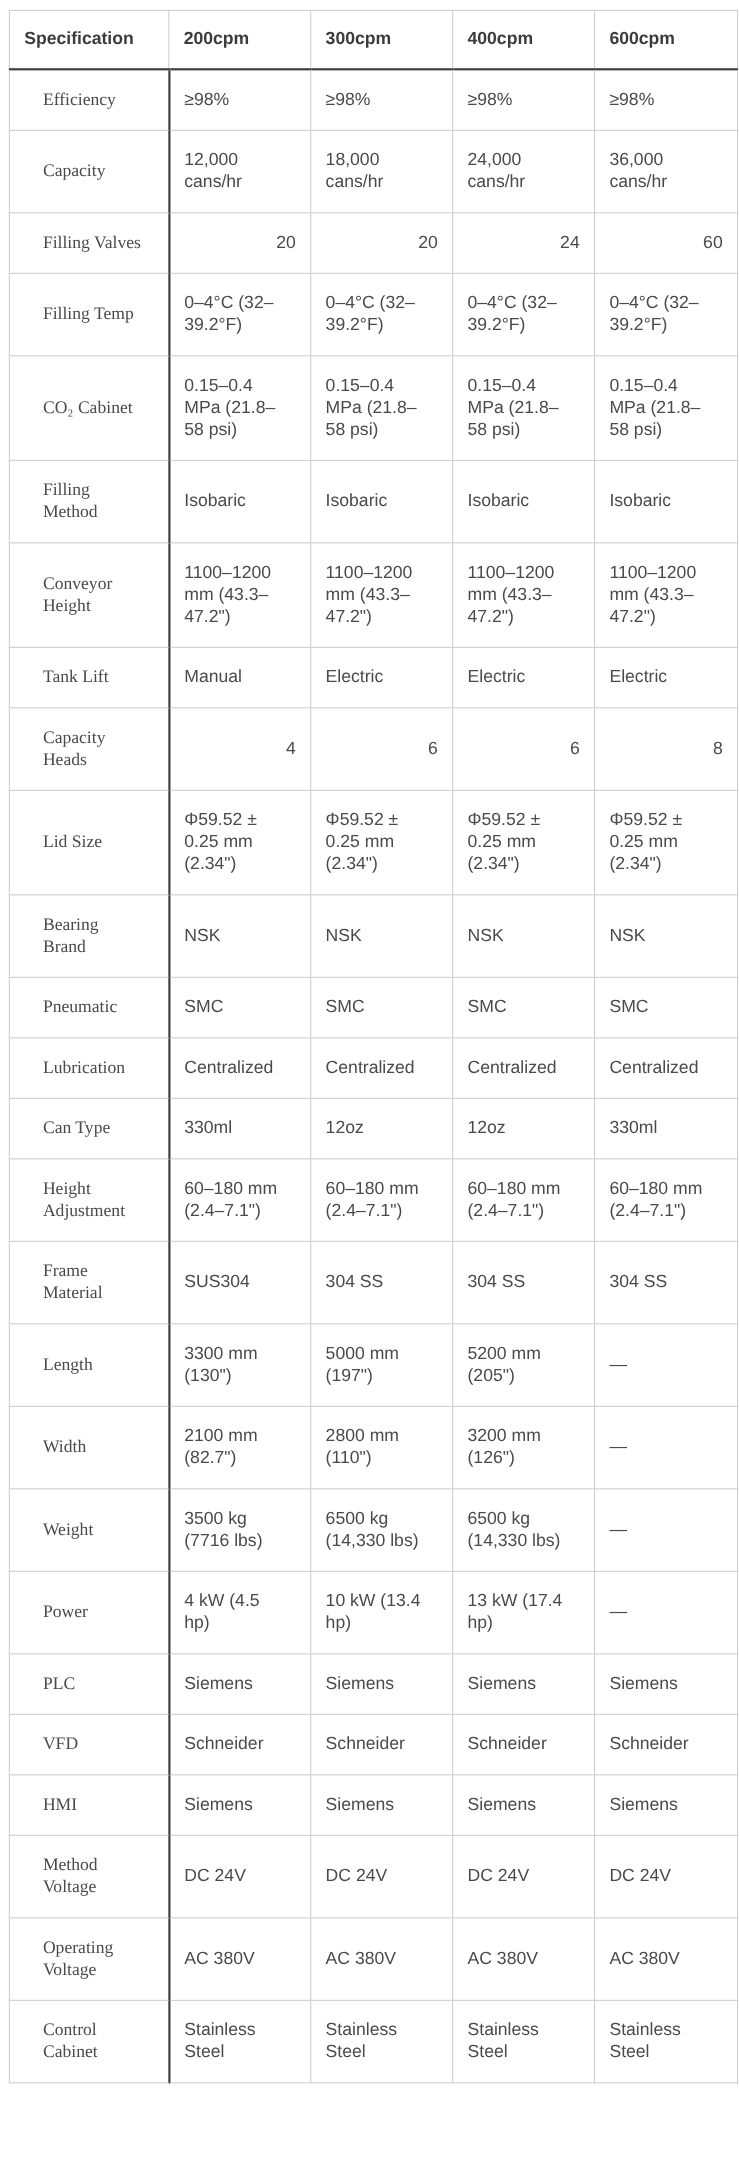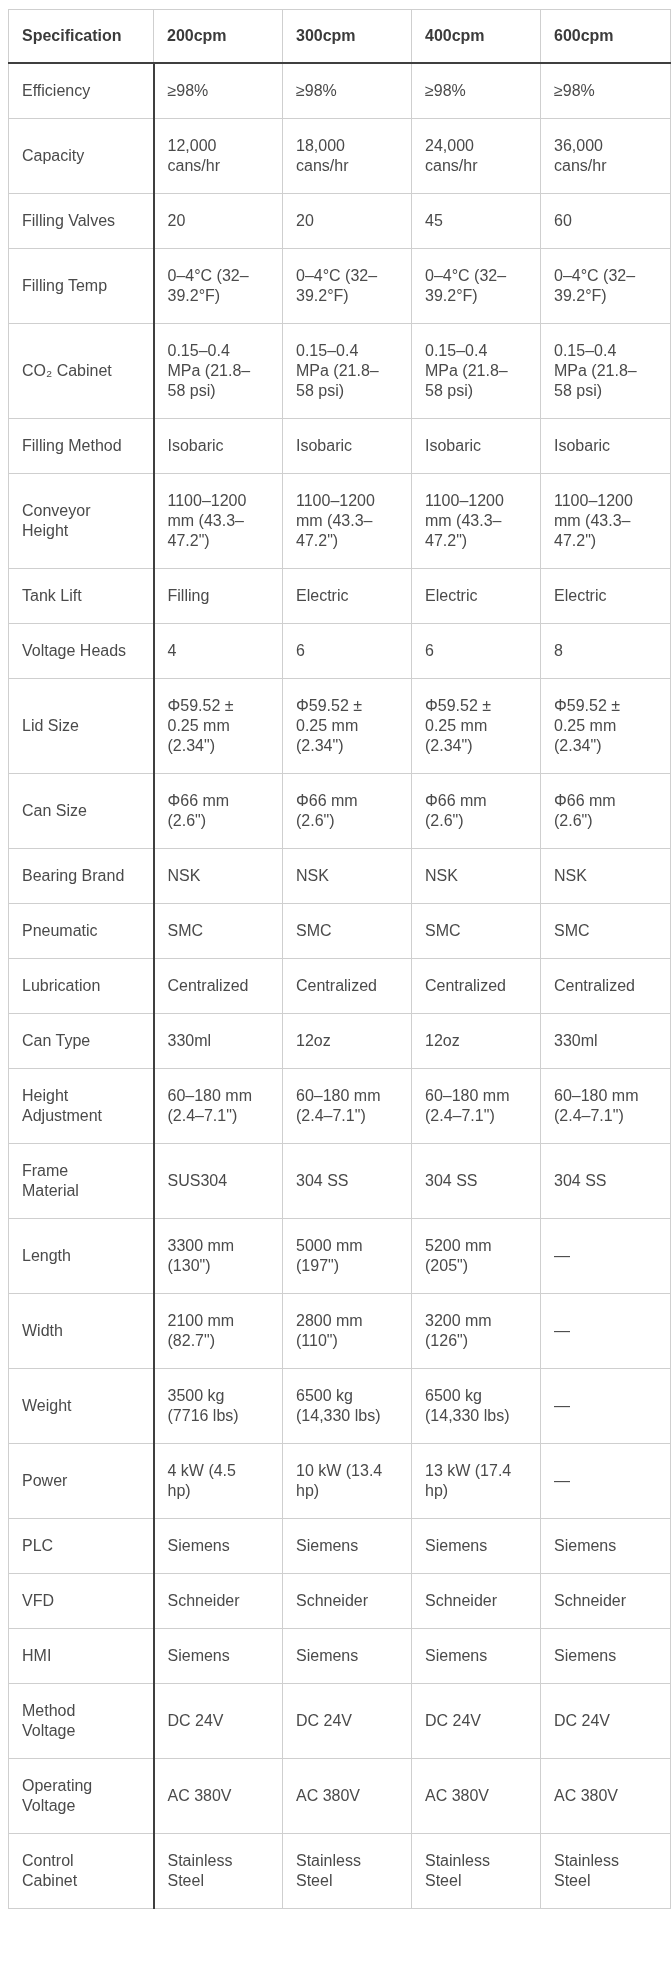--- a/index.html
+++ b/index.html
@@ -38,24 +38,26 @@
     color:var(--header-text);
     padding:16px 13px;
     border-bottom:2px solid var(--border-dark);
   }
   .spec-table thead th:first-child{
   }
   .spec-table td{
     padding:17px 26px 17px 13px;
   }
   .spec-table td.label{
-    padding:17px 23px 17px 13px;
+    padding:17px 23px 17px 30px;
     border-right:2px solid var(--border-dark);
+    font-family:Liberation Serif, serif;
   }
   .spec-table td.num{
+    text-align:right;
     padding-right:13px;
   }
 </style>
 </head>
 <body>
 
 <div class="page">
   <table class="spec-table">
     <colgroup>
       <col style="width:145px">
@@ -85,21 +87,21 @@
     <td class="label">Capacity</td>
     <td class="val">12,000 cans/hr</td>
     <td class="val">18,000 cans/hr</td>
     <td class="val">24,000 cans/hr</td>
     <td class="val">36,000 cans/hr</td>
   </tr>
         <tr>
     <td class="label">Filling Valves</td>
     <td class="val num">20</td>
     <td class="val num">20</td>
-    <td class="val num">45</td>
+    <td class="val num">24</td>
     <td class="val num">60</td>
   </tr>
         <tr>
     <td class="label">Filling Temp</td>
     <td class="val">0–4°C (32–39.2°F)</td>
     <td class="val">0–4°C (32–39.2°F)</td>
     <td class="val">0–4°C (32–39.2°F)</td>
     <td class="val">0–4°C (32–39.2°F)</td>
   </tr>
         <tr>
@@ -118,45 +120,38 @@
   </tr>
         <tr>
     <td class="label">Conveyor Height</td>
     <td class="val">1100–1200 mm (43.3–47.2")</td>
     <td class="val">1100–1200 mm (43.3–47.2")</td>
     <td class="val">1100–1200 mm (43.3–47.2")</td>
     <td class="val">1100–1200 mm (43.3–47.2")</td>
   </tr>
         <tr>
     <td class="label">Tank Lift</td>
-    <td class="val">Filling</td>
+    <td class="val">Manual</td>
     <td class="val">Electric</td>
     <td class="val">Electric</td>
     <td class="val">Electric</td>
   </tr>
         <tr>
-    <td class="label">Voltage Heads</td>
+    <td class="label">Capacity Heads</td>
     <td class="val num">4</td>
     <td class="val num">6</td>
     <td class="val num">6</td>
     <td class="val num">8</td>
   </tr>
         <tr>
     <td class="label">Lid Size</td>
     <td class="val">Φ59.52 ± 0.25 mm (2.34")</td>
     <td class="val">Φ59.52 ± 0.25 mm (2.34")</td>
     <td class="val">Φ59.52 ± 0.25 mm (2.34")</td>
     <td class="val">Φ59.52 ± 0.25 mm (2.34")</td>
-  </tr>
-        <tr>
-    <td class="label">Can Size</td>
-    <td class="val">Φ66 mm (2.6")</td>
-    <td class="val">Φ66 mm (2.6")</td>
-    <td class="val">Φ66 mm (2.6")</td>
-    <td class="val">Φ66 mm (2.6")</td>
   </tr>
         <tr>
     <td class="label">Bearing Brand</td>
     <td class="val">NSK</td>
     <td class="val">NSK</td>
     <td class="val">NSK</td>
     <td class="val">NSK</td>
   </tr>
         <tr>
     <td class="label">Pneumatic</td>

